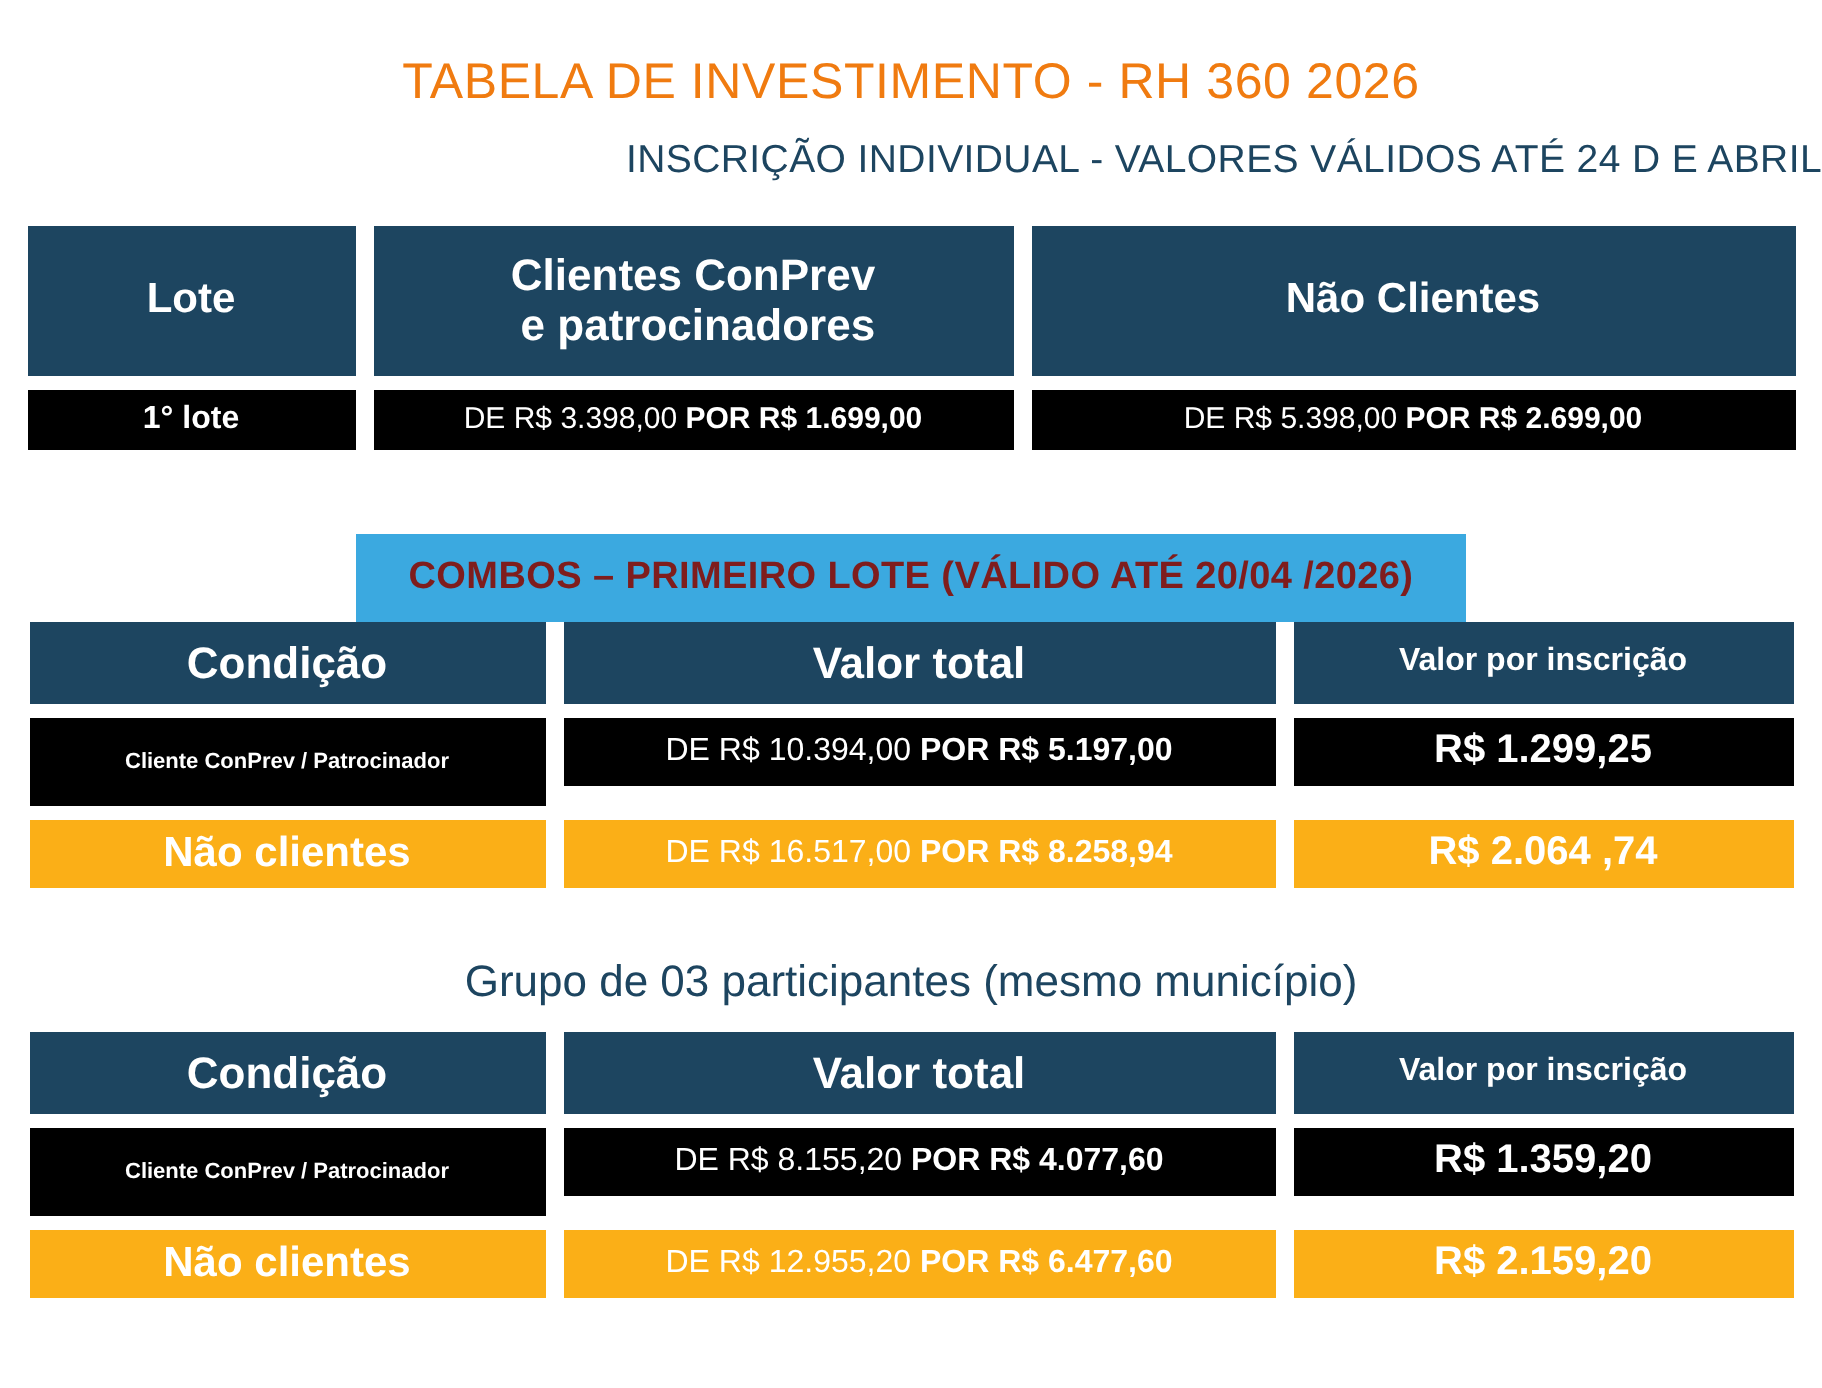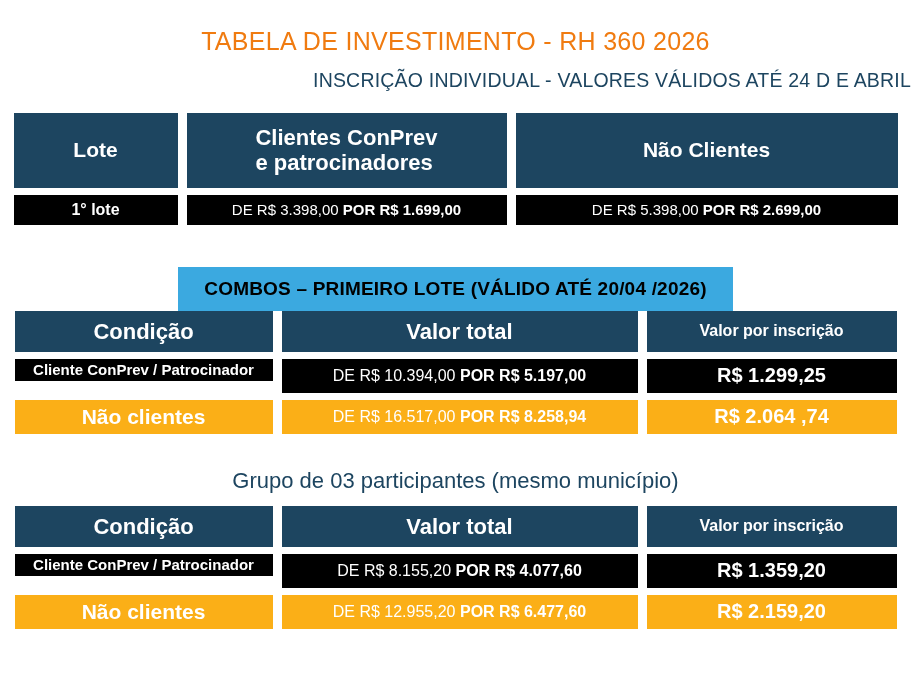--- a/index.html
+++ b/index.html
@@ -44,21 +44,21 @@
   .tbl {
     display: grid;
     column-gap: 9px;
     row-gap: 7px;
     margin: 0 auto;
   }
   .cell {
     display: flex;
     align-items: center;
     justify-content: center;
-    text-align: left;
+    text-align: right;
     color: #ffffff;
     box-sizing: border-box;
     padding: 2px 6px;
     line-height: 1.15;
   }
   .navy   { background: #1d4560; }
   .orange { background: #000000; }
   .amber  { background: #FBAF17; }
 
   
@@ -85,21 +85,21 @@
   }
 
   
   .banner-wrap {
     display: flex;
     justify-content: center;
     margin-top: 42px;
   }
   .banner {
     background: #3BA9E0;
-    color: #000000;
+    color: #7f1d1d;
     font-size: 19px;
     font-weight: bold;
     padding: 11px 26px;
     letter-spacing: 0.2px;
     white-space: nowrap;
   }
 
   
   .group-caption {
     text-align: center;
@@ -117,22 +117,22 @@
   }
   .tbl-combo .head {
     height: 41px;
     font-size: 22px;
     font-weight: bold;
   }
   .tbl-combo .head.small {
     font-size: 16px;
   }
   .tbl-combo .r-cond-client {
-    height: 22px;
-    font-size: 15px;
+    height: 44px;
+    font-size: 11px;
     font-weight: bold;
   }
   .tbl-combo .r-cond-nonclient {
     height: 34px;
     font-size: 21px;
     font-weight: bold;
   }
   .tbl-combo .r-total {
     height: 34px;
     font-size: 16px;

